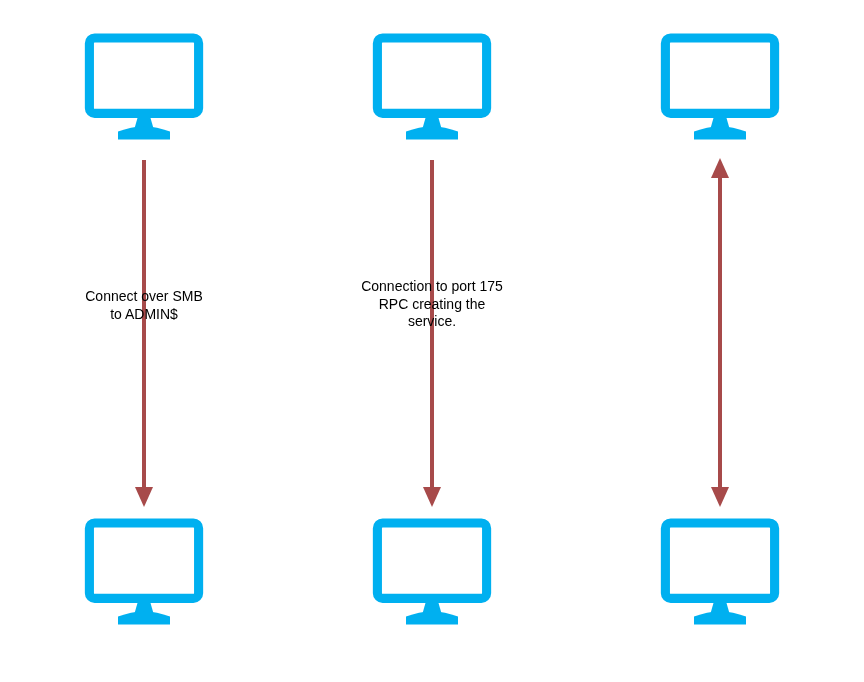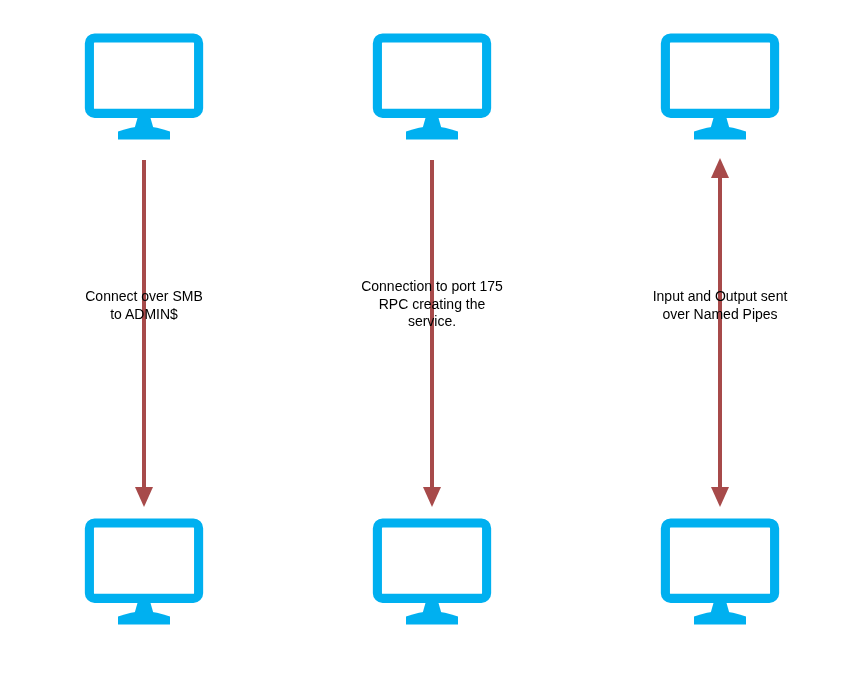--- a/index.html
+++ b/index.html
@@ -117,22 +117,20 @@
       <path d="M30 82 Q50 74 70 82 L70 88 L30 88 Z" fill="#00b0f0"></path>
     </svg>
   </div>
 
   <svg class="arrow-svg" viewBox="0 0 30 355" preserveAspectRatio="none">
     <line x1="15" y1="20" x2="15" y2="335" stroke="#a74a4a" stroke-width="4"></line>
     <polygon points="15,3 6,23 24,23" fill="#a74a4a"></polygon>
     <polygon points="15,352 6,332 24,332" fill="#a74a4a"></polygon>
   </svg>
 
-  <div class="label label3">Input and Output sent
-over Named Pipes</div>
 
   <div class="monitor bottom">
     <svg viewBox="0 0 100 100" width="130" height="130">
       <rect x="8" y="10" width="84" height="58" rx="4" ry="4" fill="none" stroke="#00b0f0" stroke-width="7"></rect>
       <path d="M46 68 L54 68 L58 82 L42 82 Z" fill="#00b0f0"></path>
       <path d="M30 82 Q50 74 70 82 L70 88 L30 88 Z" fill="#00b0f0"></path>
     </svg>
   </div>
 </div>
 

